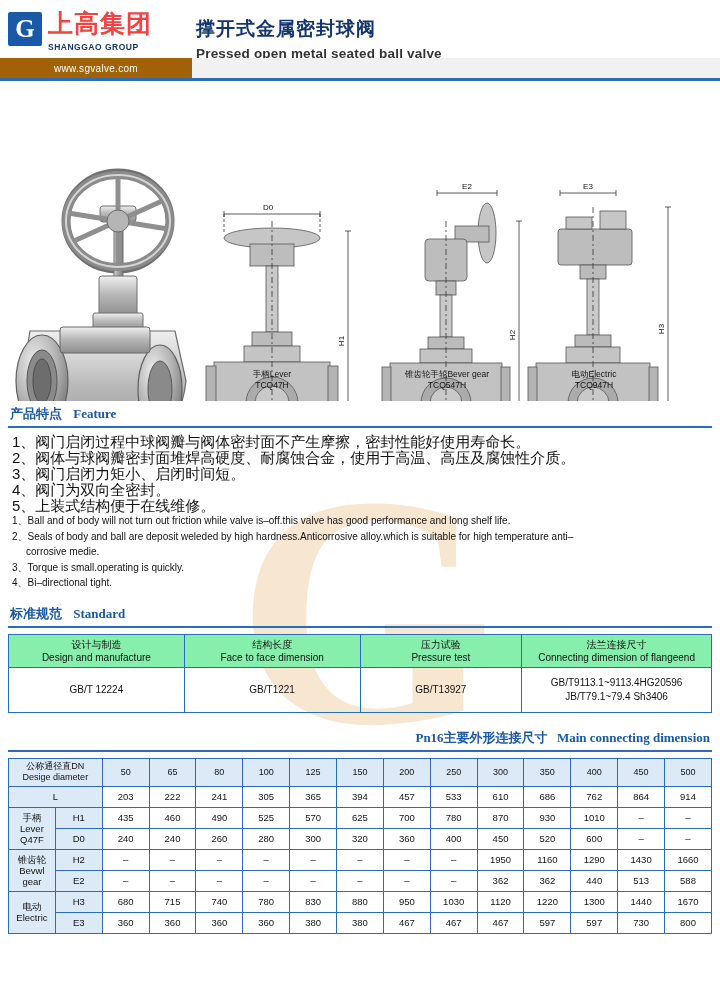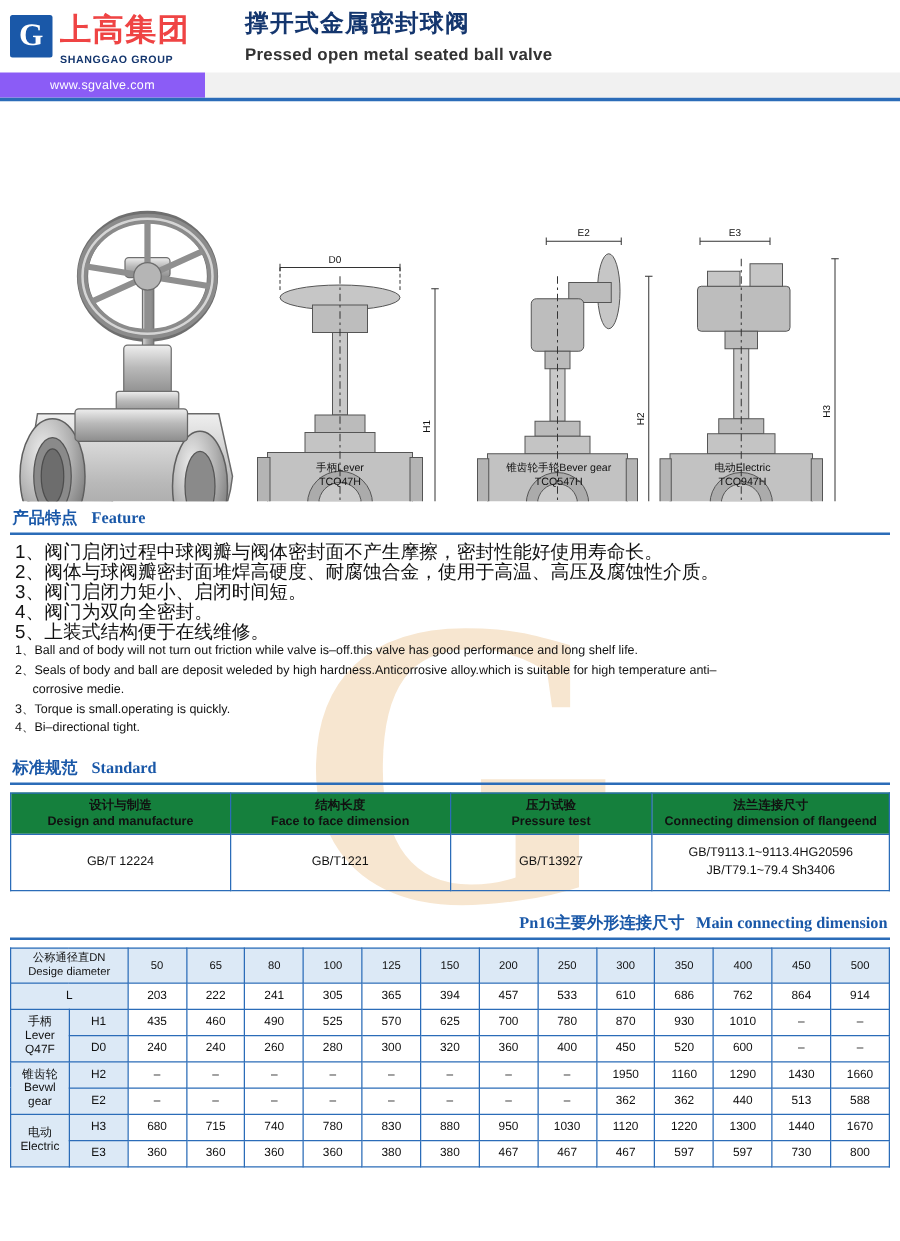--- a/index.html
+++ b/index.html
@@ -31,26 +31,26 @@
     padding-left: 8px; gap:6px;
   }
   .logo-mark {
     width:34px; height:34px; background:#1a58a8; color:#fff;
     font-family:"Liberation Serif", serif; font-size:25px; font-weight:bold;
     display:flex; align-items:center; justify-content:center; border-radius:2px;
   }
   .logo-cn { font-family:"Liberation Serif", serif; font-size:25px; font-weight:bold; color:#ef4444; letter-spacing:1px;}
   .logo-en { font-size:8.5px; color:#14366e; letter-spacing:.5px; font-weight:bold; margin-top:2px;}
   .logo-text{ display:flex; flex-direction:column; justify-content:center; }
-  .title-box { flex:1; padding-top:6px; }
+  .title-box { flex:1; padding-top:16px; }
   .title-cn { font-family:"Liberation Serif", serif; font-size:19px; font-weight:bold; color:#14366e; letter-spacing:1px;}
   .title-en { font-size:13.5px; font-weight:bold; color:#333; margin-top:4px; letter-spacing:.2px;}
 
   .urlbar { height:20px; display:flex; }
-  .urlbar .blue { width:164px; background:#8b5cf6; color:#fff; font-size:10px;
+  .urlbar .blue { width:192px; background:#a16207; color:#fff; font-size:10px;
       display:flex; align-items:center; justify-content:center; letter-spacing:.3px;}
   .urlbar .rest { flex:1; background:#f1f1f1; }
   .rule { height:3px; background:#2b6cb8; }
 
   
   .drawings { height: 320px; position:relative; }
   .caption { text-align:center; font-size:8.5px; line-height:11px; color:#111; }
 
   
   .sec-title {
@@ -63,21 +63,21 @@
   .feature-list p { margin:0 0 1px 0; font-size:15px; line-height:15px; color:#111; }
   .feature-list p.en { font-size:10px; line-height:14.5px; }
   .indent { padding-left: 14px; }
 
   
   table { border-collapse: collapse; }
   .std-table { width: 704px; margin: 4px 8px 0 8px; }
   .std-table th, .std-table td {
     border:1px solid #2b6cb8; text-align:center; font-size:10px; color:#111;
   }
-  .std-table th { background:#15803d; font-weight:bold; padding:3px 2px; line-height:13px;}
+  .std-table th { background:#86efac; font-weight:normal; padding:3px 2px; line-height:13px;}
   .std-table td { padding:8px 2px; line-height:14px; height:42px;}
 
   .dim-table { width: 704px; margin: 2px 8px 0 8px; table-layout: fixed;}
   .dim-table td, .dim-table th {
     border:1px solid #2b6cb8; text-align:center; font-size:9.5px; color:#111;
     height:21px; padding:0 1px;
   }
   .dim-table .hdr { background:#dce9f6; font-weight:normal; line-height:11px; font-size:9px;}
   .dim-table .rowlabel { background:#dce9f6; font-size:9.5px; line-height:11px; width:56px;}
   .dim-table .sub { background:#dce9f6; width:30px; }

